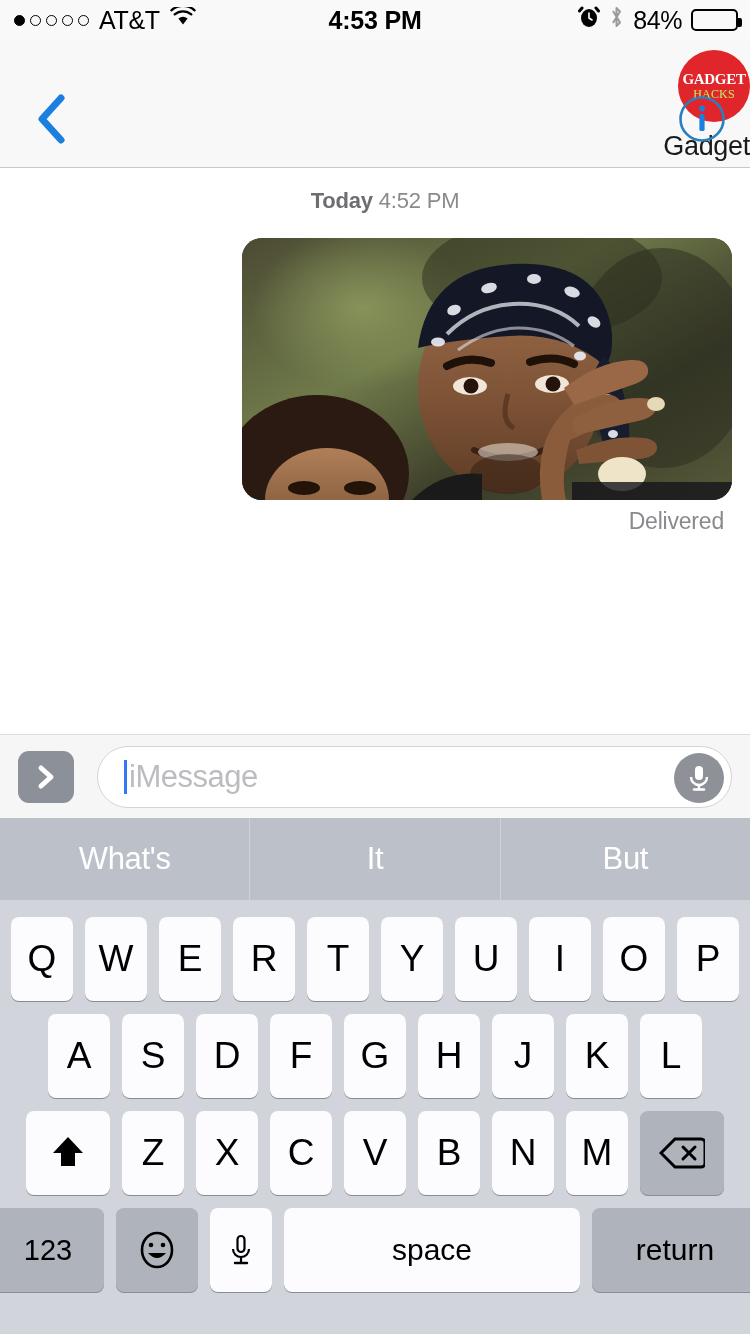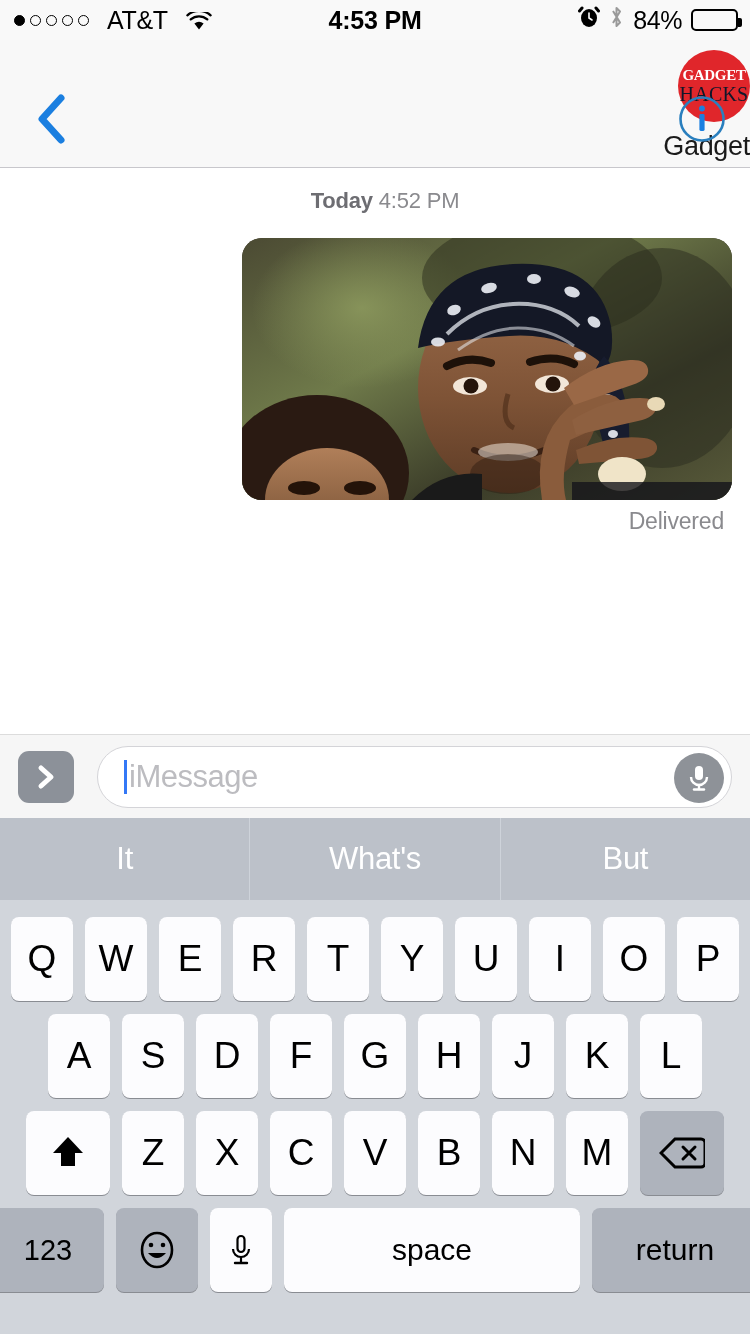--- a/index.html
+++ b/index.html
@@ -11,21 +11,21 @@
   }
   .screen { position:relative; width:750px; height:1334px; overflow:hidden; background:#fff; }
 
   
   .statusbar {
     position:absolute; top:0; left:0; width:750px; height:40px;
     background:#F9F9F9;
     display:flex; align-items:center;
     font-size:25px; color:#000; font-weight:500;
   }
-  .sb-left { position:absolute; left:14px; display:flex; align-items:center; gap:15px; }
+  .sb-left { position:absolute; left:14px; display:flex; gap:7px; }
   .dots { display:flex; align-items:center; gap:5px; }
   .dot { width:11px; height:11px; border-radius:50%; border:1.6px solid #000; }
   .dot.filled { background:#000; }
   .carrier { font-size:25px; letter-spacing:-0.3px; margin-left:3px; }
   .wifi { position:relative; width:26px; height:19px; margin-left:3px; }
   .wifi svg { position:absolute; top:1px; left:0; }
   .sb-center {
     position:absolute; left:0; width:750px; text-align:center;
     font-size:25px; font-weight:700; letter-spacing:-0.2px;
   }
@@ -63,22 +63,22 @@
     background:#E0262B;
     display:flex; flex-direction:column; align-items:center; justify-content:center;
     line-height:1;
   }
   .avatar .ln1 {
     font-family:"Liberation Serif", serif;
     font-weight:bold; font-size:15px; color:#fff; letter-spacing:-0.3px;
   }
   .avatar .ln2 {
     font-family:"Liberation Serif", serif;
-    font-size:20px; letter-spacing:0.2px; margin-top:1px;
-    color:#0f172a;
+    font-size:12px; letter-spacing:0.2px; margin-top:1px;
+    color:#bef264;
   }
   .contact-name {
     font-size:27px; color:#1a1a1a; margin-top:9px; letter-spacing:-0.3px;
   }
 
   
   .convo {
     position:absolute; top:169px; left:0; width:750px; height:565px;
     background:#fff; overflow:hidden;
   }
@@ -355,22 +355,22 @@
           <path d="M13 23 L13 27" stroke="#fff" stroke-width="2.4" stroke-linecap="round"></path>
           <path d="M8 27.5 L18 27.5" stroke="#fff" stroke-width="2.4" stroke-linecap="round"></path>
         </svg>
       </span>
     </div>
   </div>
 
   <div class="keyboard">
 
     <div class="predictive">
+      <div class="pred">What's</div>
       <div class="pred">It</div>
-      <div class="pred">What's</div>
       <div class="pred">But</div>
     </div>
 
     <div class="krow r1">
       <div class="key">Q</div>
       <div class="key">W</div>
       <div class="key">E</div>
       <div class="key">R</div>
       <div class="key">T</div>
       <div class="key">Y</div>

